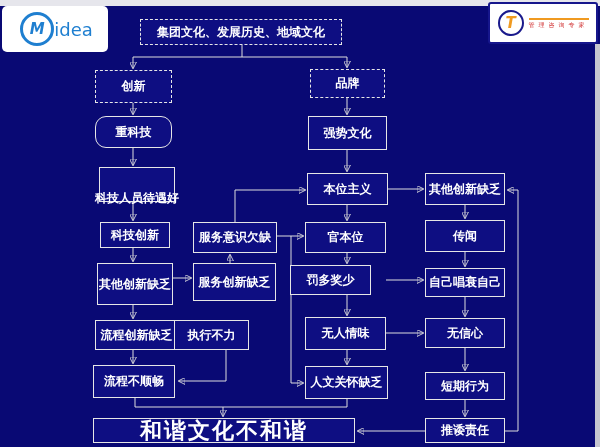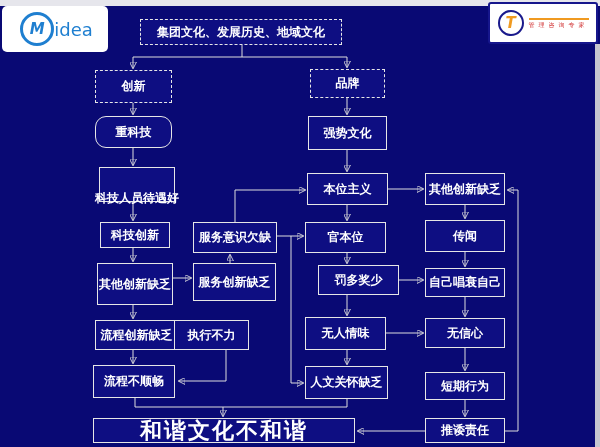--- a/index.html
+++ b/index.html
@@ -58,21 +58,21 @@
   #b-kejichuangxin{left:100px;top:222px;width:70px;height:26px;}
   #b-qitachuangxin{left:97px;top:263px;width:76px;height:42px;}
   #b-liuchengchuangxin{left:95px;top:320px;width:83px;height:30px;}
   #b-liuchengbushunchang{left:93px;top:365px;width:82px;height:33px;}
   #b-fuwuyishi{left:193px;top:222px;width:84px;height:31px;}
   #b-fuwuchuangxin{left:193px;top:263px;width:83px;height:38px;}
   #b-zhixingbuli{left:174px;top:320px;width:75px;height:30px;}
   #b-qiangshiwenhua{left:308px;top:116px;width:79px;height:34px;}
   #b-benweizhuyi{left:307px;top:173px;width:81px;height:32px;}
   #b-guanbenwei{left:305px;top:222px;width:81px;height:31px;}
-  #b-faduojiangshao{left:318px;top:265px;width:81px;height:30px;}
+  #b-faduojiangshao{left:290px;top:265px;width:81px;height:30px;}
   #b-wurenqingwei{left:305px;top:317px;width:81px;height:33px;}
   #b-renwenguanhuai{left:305px;top:366px;width:83px;height:33px;}
   #b-goutong{left:425px;top:173px;width:80px;height:32px;}
   #b-chuanwen{left:425px;top:220px;width:80px;height:32px;}
   #b-zijichangshuai{left:425px;top:268px;width:80px;height:29px;}
   #b-wuxinxin{left:425px;top:318px;width:80px;height:30px;}
   #b-duanqixingwei{left:425px;top:372px;width:80px;height:28px;}
   #b-tuiweizeren{left:425px;top:418px;width:80px;height:25px;}
   #b-conclusion{
     left:93px;top:418px;width:262px;height:25px;

